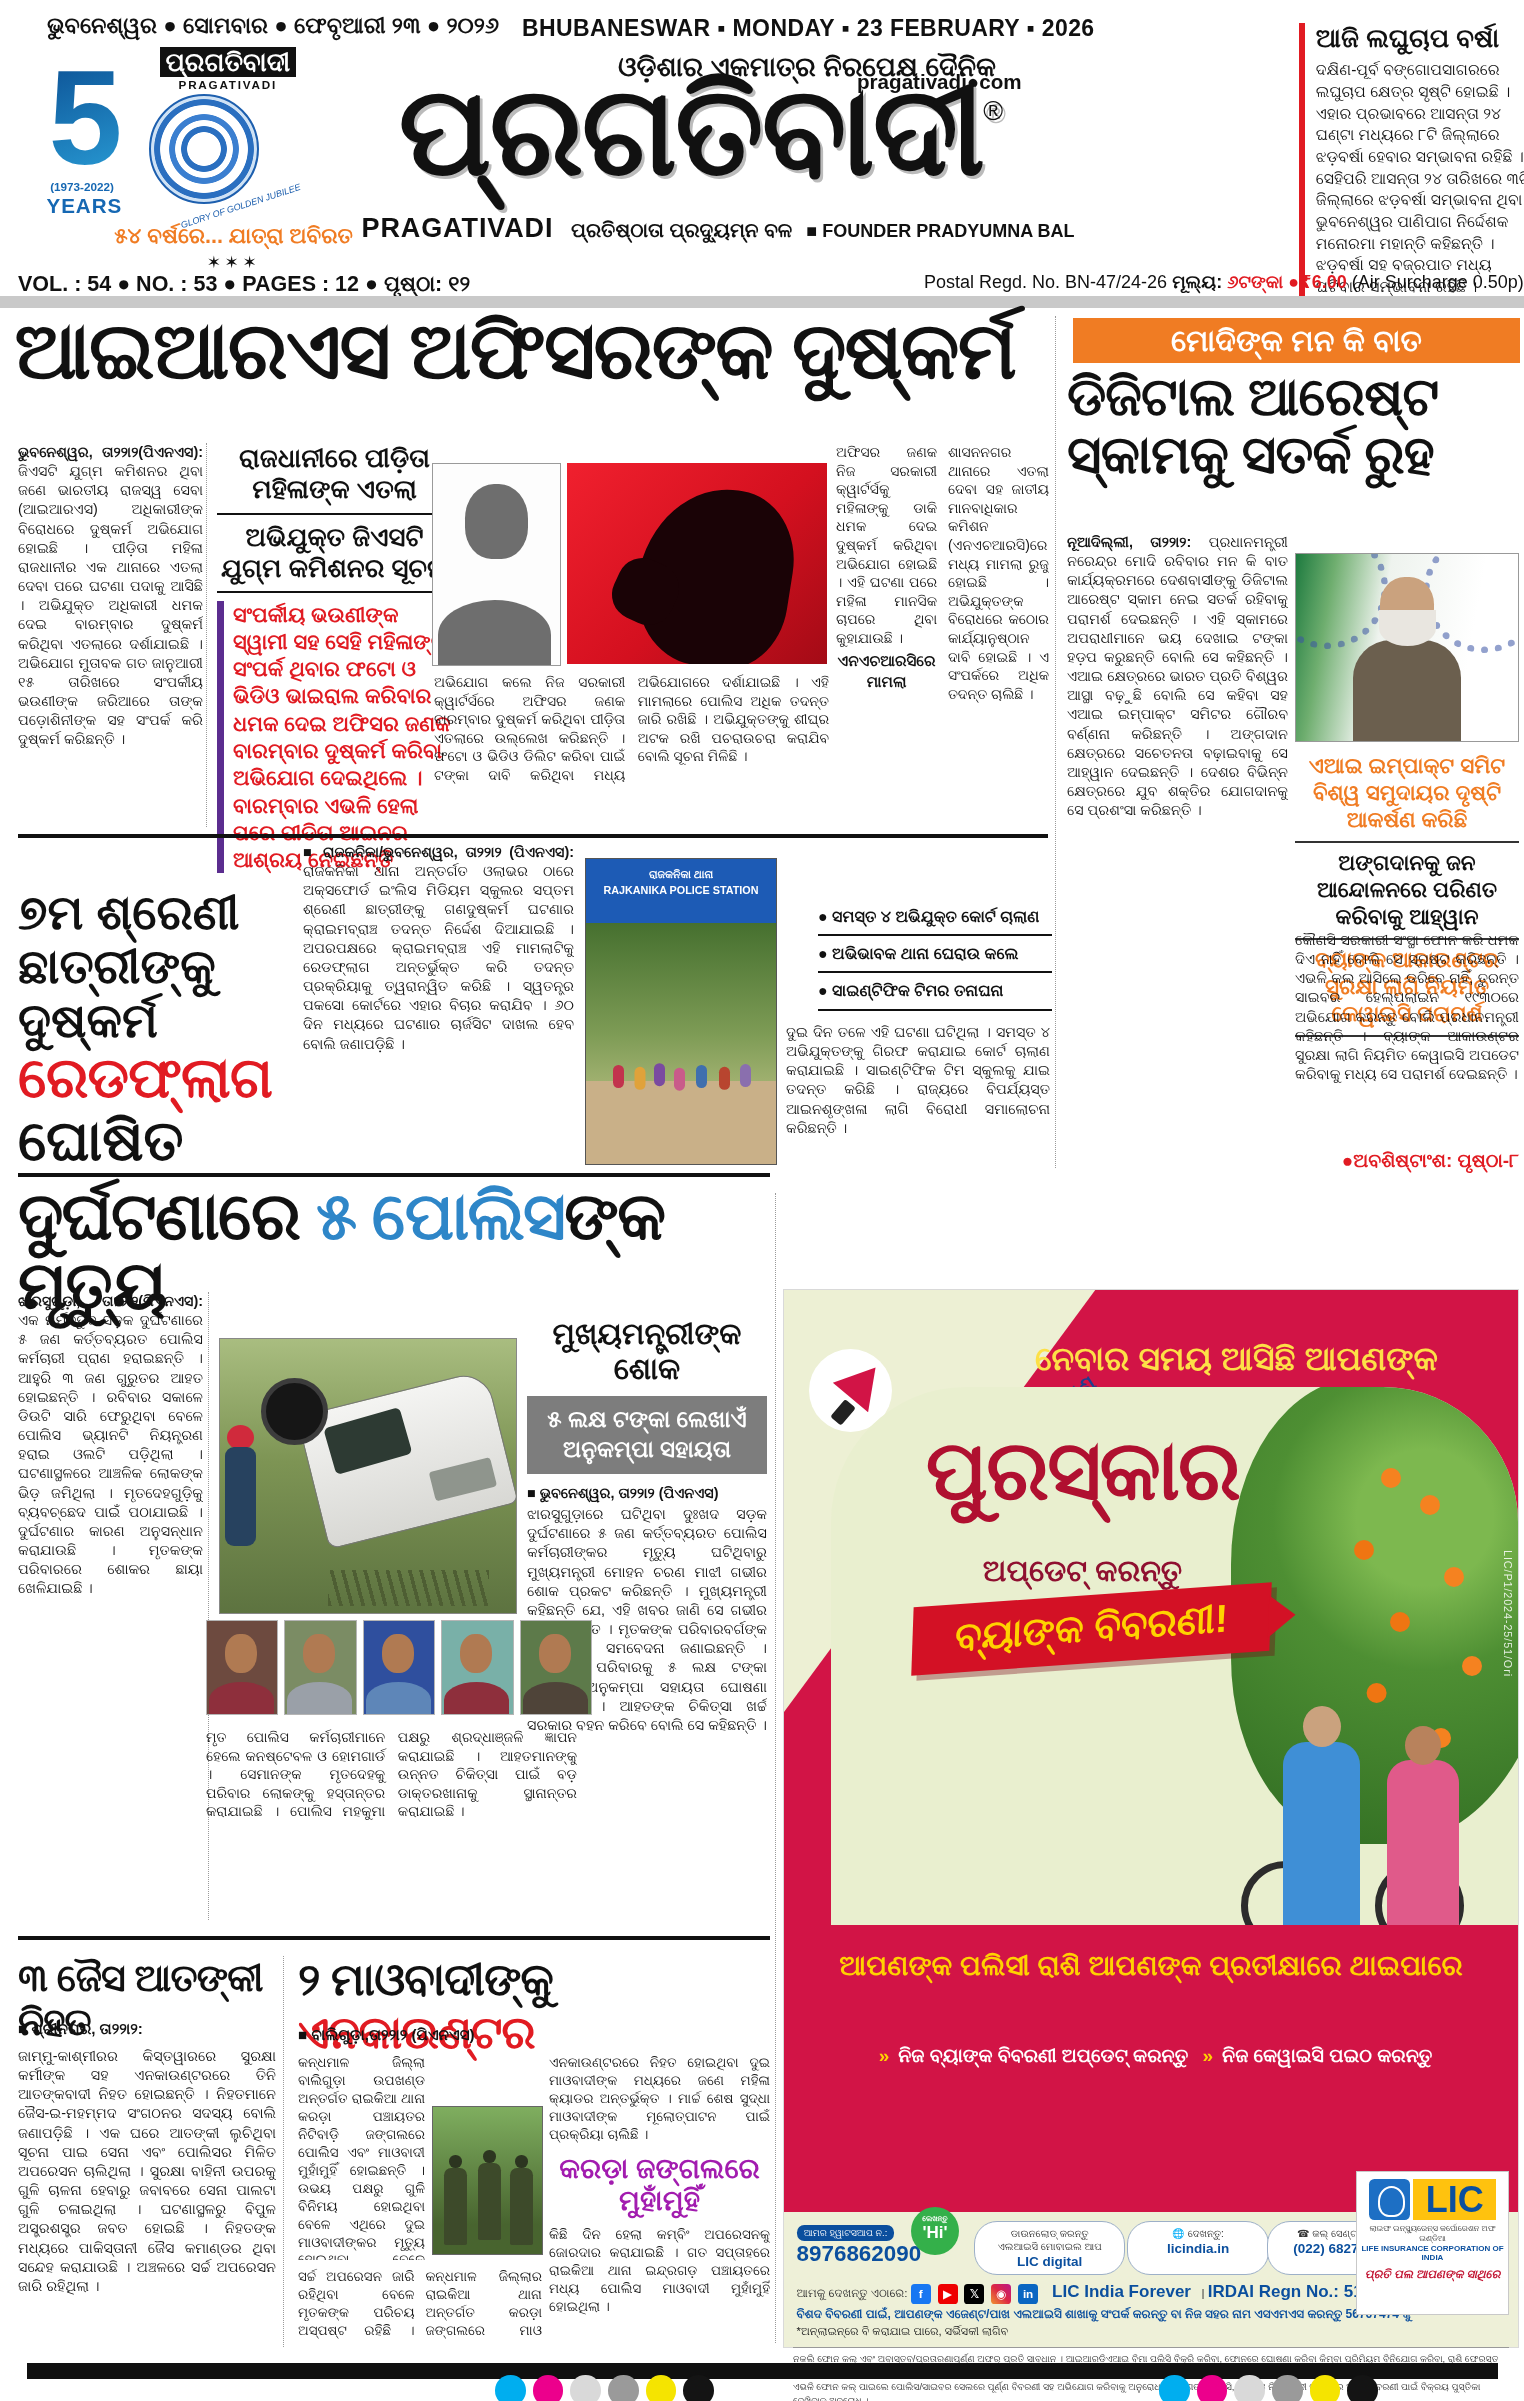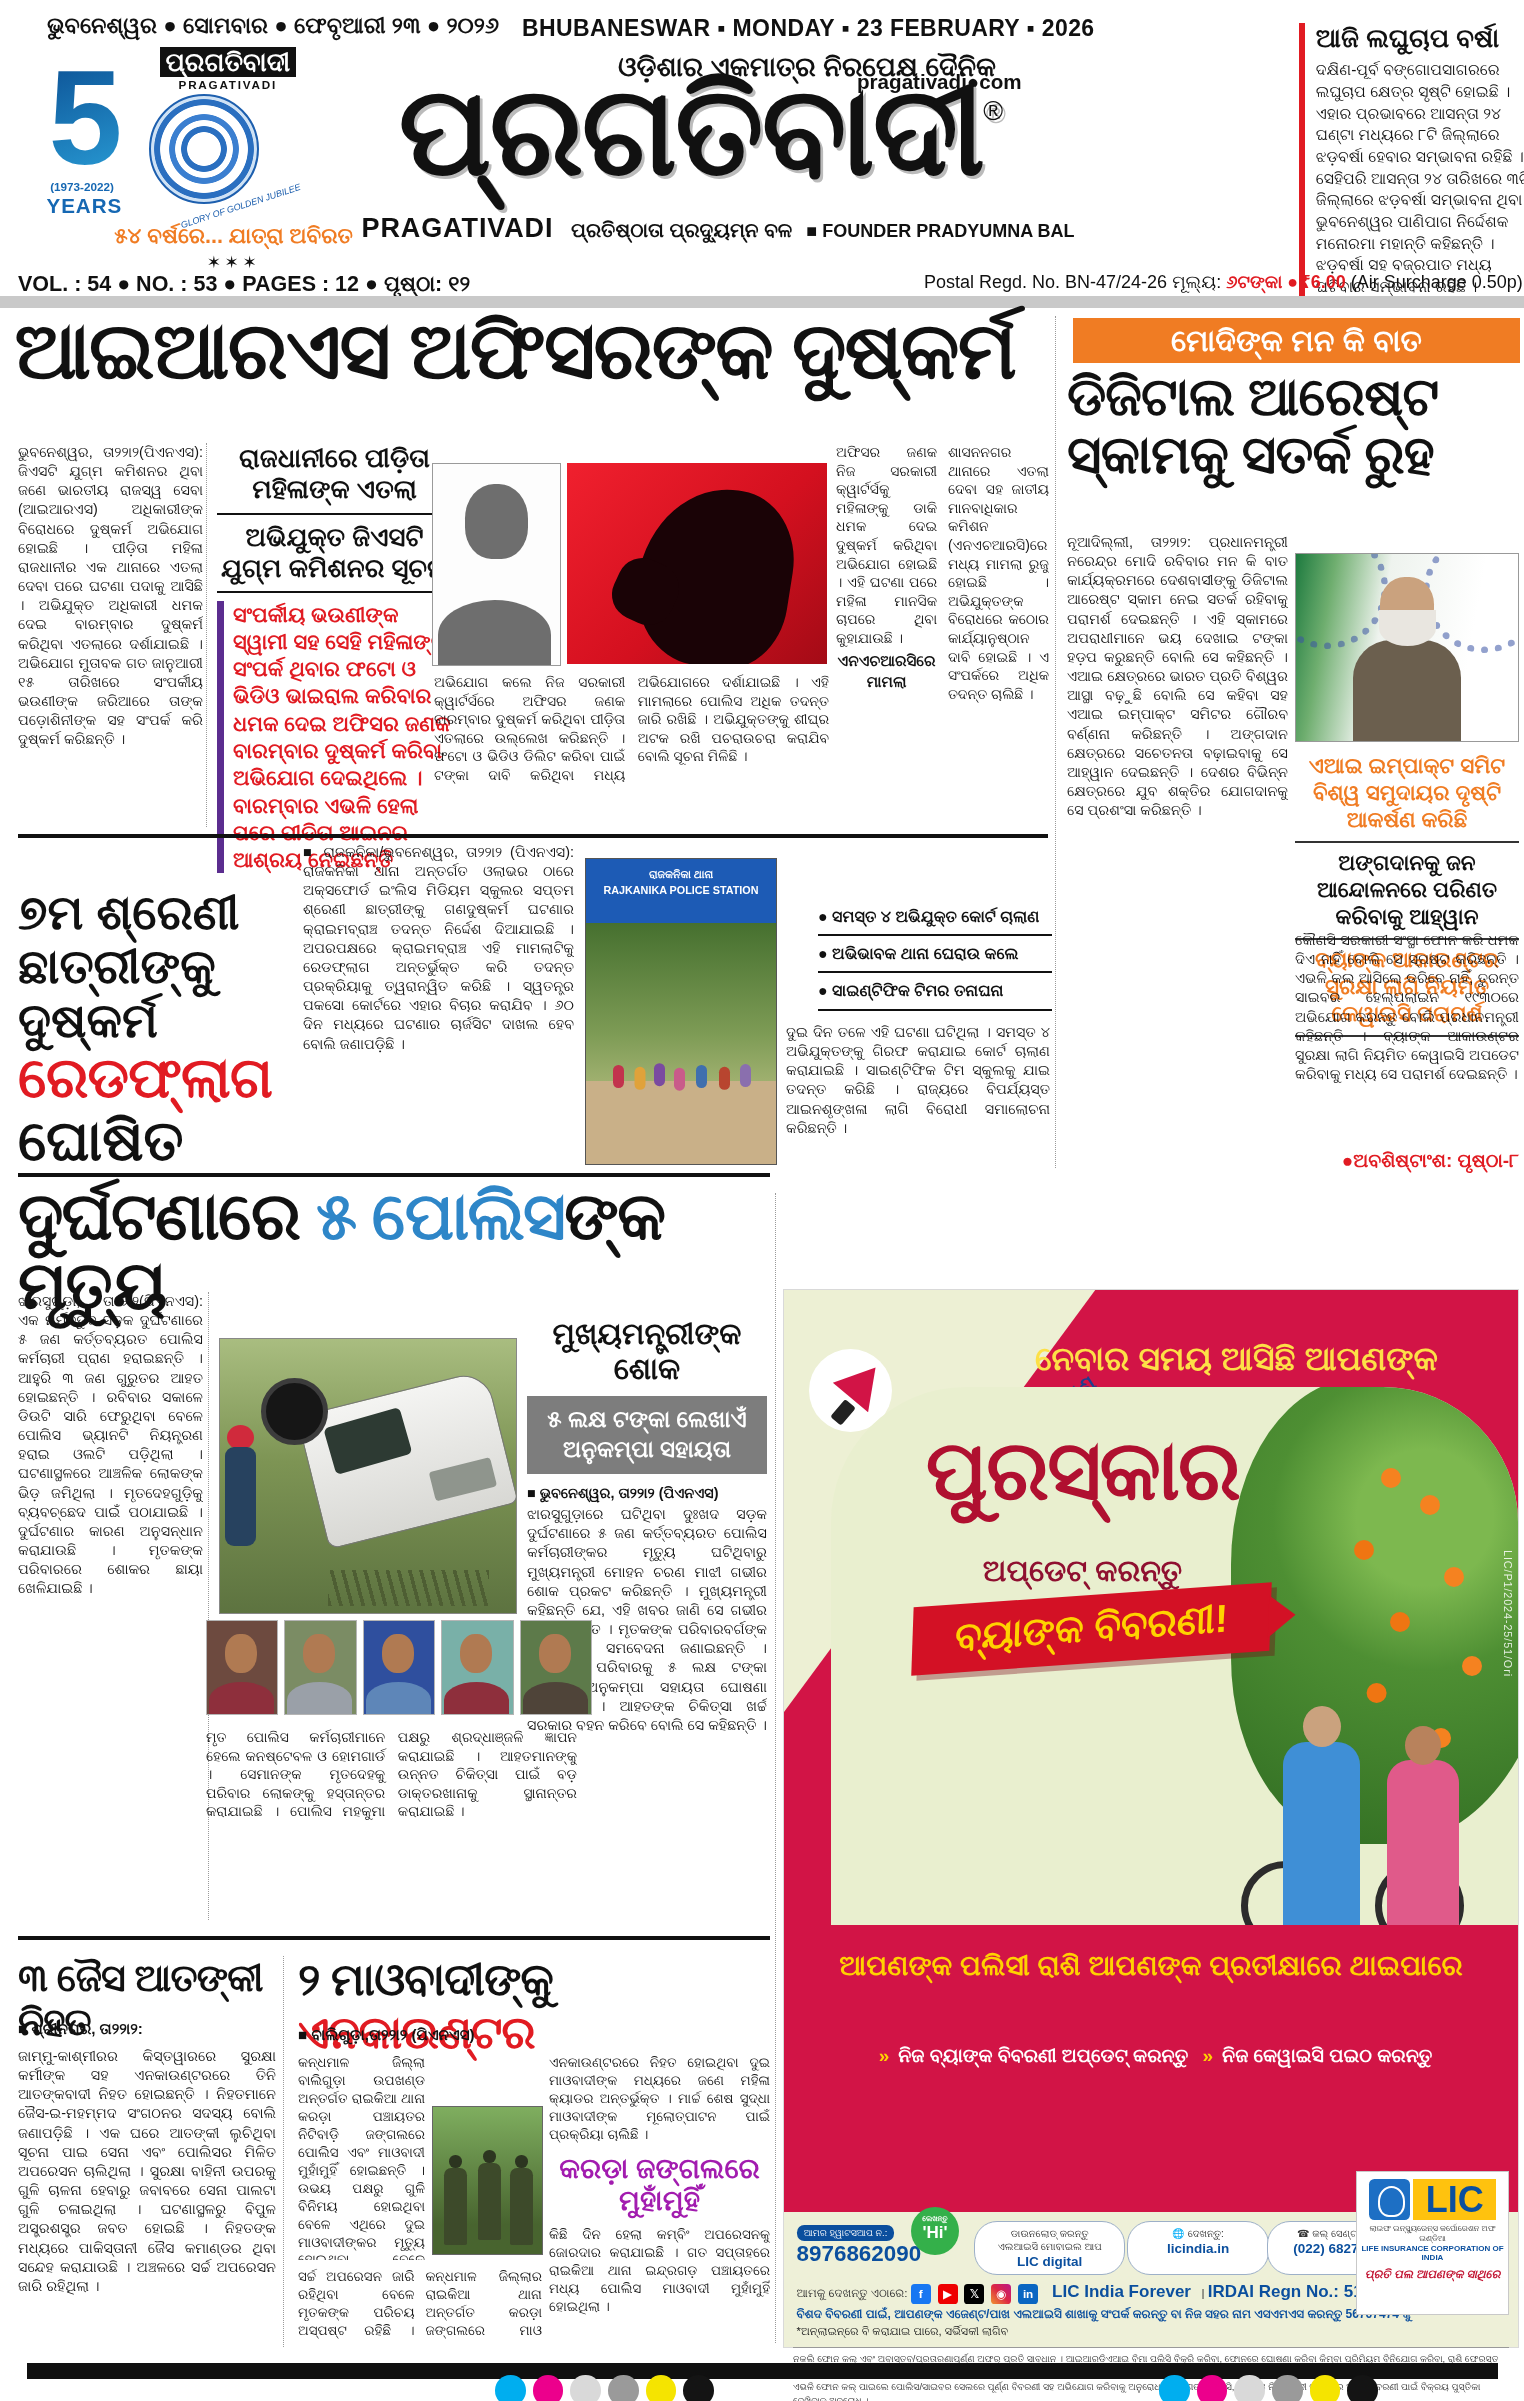--- a/index.html
+++ b/index.html
@@ -1,20 +1,20 @@
 <!DOCTYPE html>
 <html style="font-size:14.4px"><head>
 <meta charset="utf-8">
 <style>
   html,body{margin:0;padding:0;background:#e8e8e8;}
   #page{position:relative;width:1525px;height:2401px;background:#fff;overflow:hidden;
         font-family:"Liberation Sans","DejaVu Sans",sans-serif;color:#111;}
   .abs{position:absolute;}
   .odia-body{font-size:14.4px;line-height:1.33;text-align:justify;color:#141414;}
-  .byline{font-weight:normal;}
+  .byline{font-weight:bold;}
   .center{text-align:center;}
   .vdot{position:absolute;width:0;border-left:1.8px dotted #9a9a9a;}
   .hrule{position:absolute;height:3.6px;background:#111;}
 
   
   #dateline-odia{left:47px;top:12.6px;font-size:22.4px;font-weight:bold;}
   #dateline-en{left:522px;top:15.2px;font-size:23px;font-weight:bold;letter-spacing:0.4px;}
   #weather{left:1299px;top:23px;width:221px;border-left:6.3px solid #e11b22;padding-left:10.8px;}
   #weather .w-title{font-size:26px;font-weight:900;margin-bottom:5.4px;}
   #weather .w-body{font-size:15.7px;line-height:1.38;text-align:left;}

